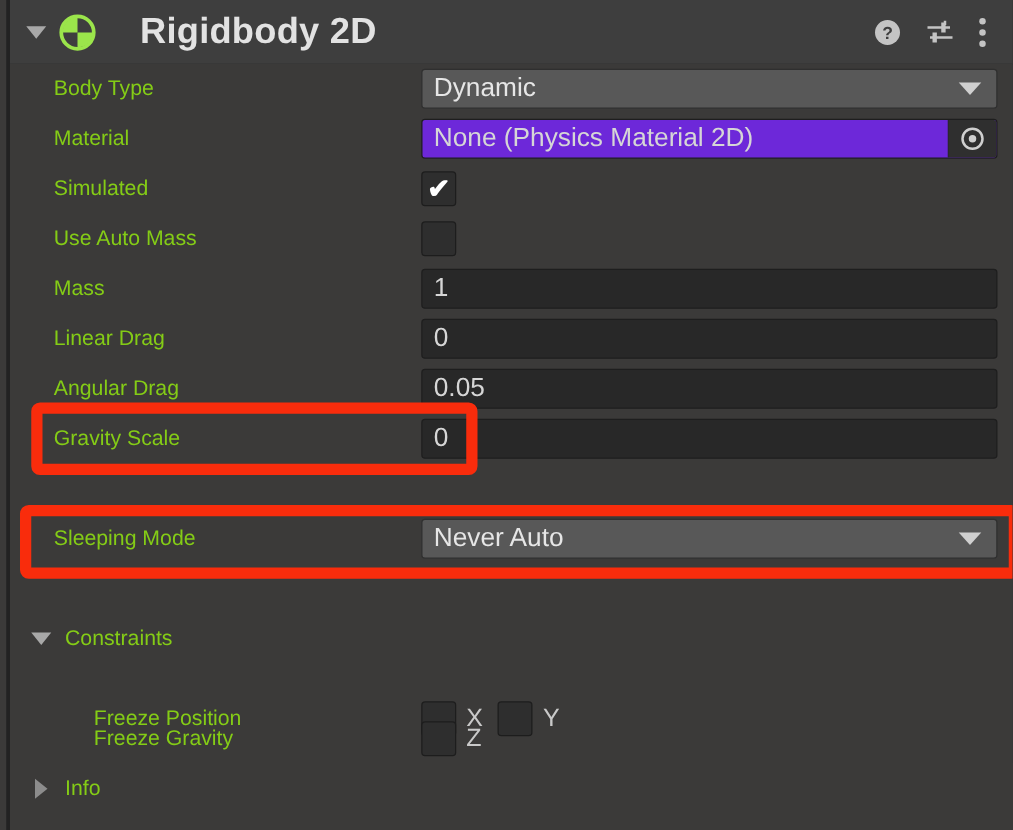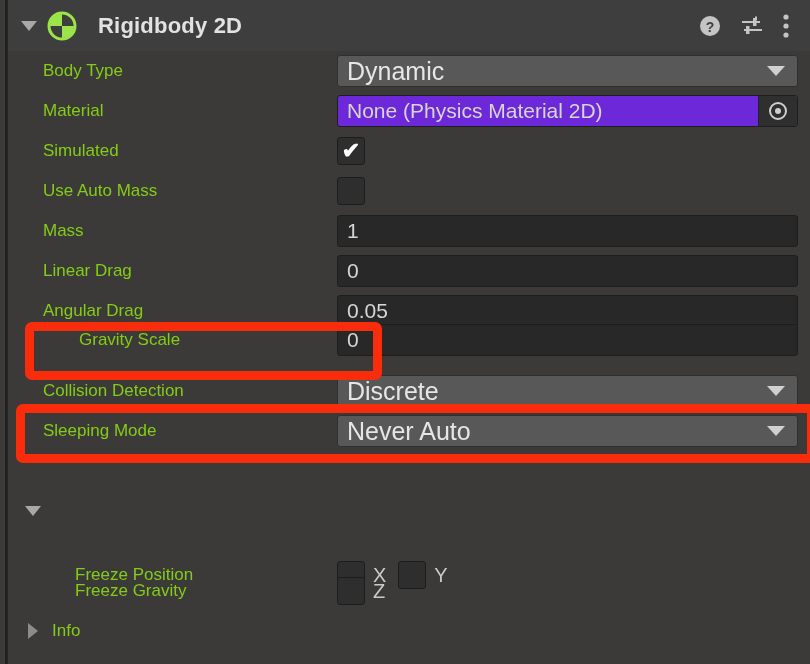--- a/index.html
+++ b/index.html
@@ -65,22 +65,22 @@
     border-top: 8px solid transparent;
     border-bottom: 8px solid transparent;
     border-left: 10px solid #8c8c8c;
   }
   .comp-icon {
     width: 32px; height: 32px;
     margin-left: 4px;
     position: relative;
   }
   .comp-title {
-    margin-left: 20px;
-    font-size: 22px;
+    margin-left: 34px;
+    font-size: 29px;
     color: #e2e2e2;
     font-weight: bold;
     letter-spacing: 0.2px;
     text-align: center;
   }
   .header-icons {
     margin-left: auto;
     display: flex;
     align-items: center;
     gap: 18px;
@@ -134,21 +134,21 @@
   .dropdown {
     height: 32px;
     background: #585858;
     border: 1px solid #2f2f2f;
     border-radius: 3px;
     display: flex;
     align-items: center;
     padding-left: 9px;
     padding-right: 8px;
     color: #e6e6e6;
-    font-size: 25px;
+    font-size: 21px;
     box-sizing: border-box;
     justify-content: space-between;
   }
   .dd-arrow {
     width: 0; height: 0;
     border-left: 9px solid transparent;
     border-right: 9px solid transparent;
     border-top: 10px solid #d0d0d0;
     margin-right: 4px;
   }
@@ -332,54 +332,46 @@
 
     <div class="row" style="top:240px;">
       <div class="label indent0">Angular Drag</div>
       <div class="field-area">
         <div class="num-field">
           <span>0.05</span>
         </div>
       </div>
     </div>
 
-    <div class="row" style="top:269px;padding-left:36px;">
+    <div class="row" style="top:280px;">
       <div class="label indent0">Gravity Scale</div>
       <div class="field-area">
         <div class="num-field">
           <span>0</span>
         </div>
       </div>
     </div>
 
-    <div class="row" style="top:320px;">
-      <div class="label indent0">Collision Detection</div>
-      <div class="field-area">
-        <div class="dropdown">
-          <span>Discrete</span>
-          <span class="dd-arrow"></span>
-        </div>
-      </div>
-    </div>
 
     <div class="row" style="top:360px;">
       <div class="label indent0">Sleeping Mode</div>
       <div class="field-area">
         <div class="dropdown">
           <span>Never Auto</span>
           <span class="dd-arrow"></span>
         </div>
       </div>
     </div>
 
 
     <div class="row" style="top:440px;">
       <div style="width:26px;display:flex;align-items:center;justify-content:center;margin-left:12px;">
         <div class="tri-down"></div>
       </div>
+      <div class="label indent1" style="margin-left:6px;">Constraints</div>
     </div>
 
     <div class="row" style="top:504px;">
       <div class="label indent2">Freeze Position</div>
       <div class="field-area">
         <div class="cb-group">
           <span class="cbox"></span>
           <span class="axis-lbl">X</span>
           <span class="cbox"></span>
           <span class="axis-lbl">Y</span>

